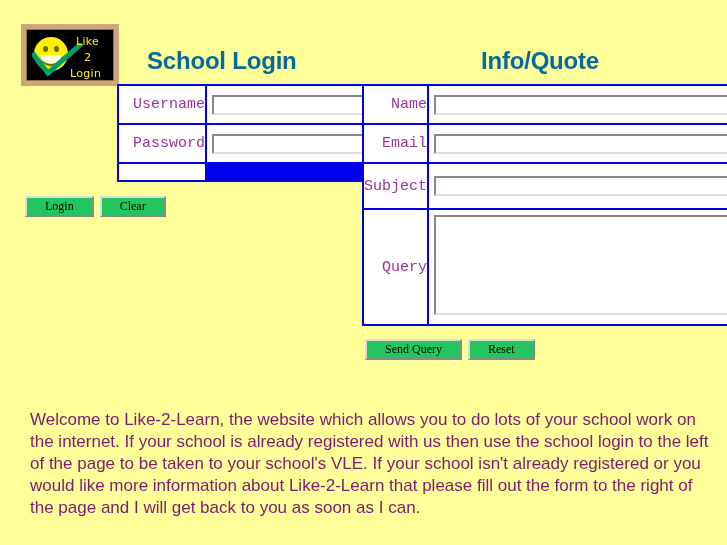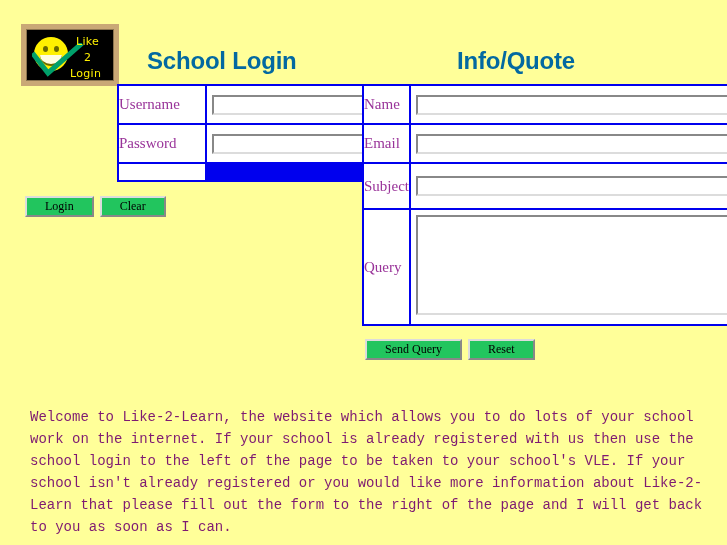--- a/index.html
+++ b/index.html
@@ -97,41 +97,41 @@
     top: 26px;
     color: #0369a1;
     font-family: "Liberation Sans", sans-serif;
     font-size: 24px;
     font-weight: bold;
     white-space: nowrap;
     letter-spacing: -0.2px;
     margin-top: 21px;
   }
   #heading-login { left: 147px; }
-  #heading-info  { left: 457px; }
+  #heading-info  { left: 481px; }
 
   
   .blue-table {
     position: absolute;
     border-collapse: separate;
     border-spacing: 2px;
     background: #0000EE;
     border: 0;
   }
   .blue-table td {
     background: #FFFFFF;
     padding: 0;
     margin: 0;
     vertical-align: middle;
   }
   .lbl {
     color: #993399;
-    font-family: Liberation Serif, serif;
+    font-family: Liberation Mono, monospace;
     font-size: 15px;
-    text-align: left;
+    text-align: right;
     white-space: nowrap;
     padding: 0 10px;
   }
   td.blank-blue {
     background: #0000EE;
   }
 
   
   #login-table {
     left: 117px;
@@ -208,22 +208,22 @@
     gap: 6px;
   }
 
   
   #welcome-text {
     position: absolute;
     left: 30px;
     top: 392px;
     width: 680px;
     color: #7E1A72;
-    font-family: Liberation Mono, monospace;
-    font-size: 14px;
+    font-family: Liberation Sans, sans-serif;
+    font-size: 17px;
     line-height: 22px;
   }
 </style>
 </head>
 <body>
 
 <div id="header-row">
 
   <div id="logo">
     <div id="logo-inner">

